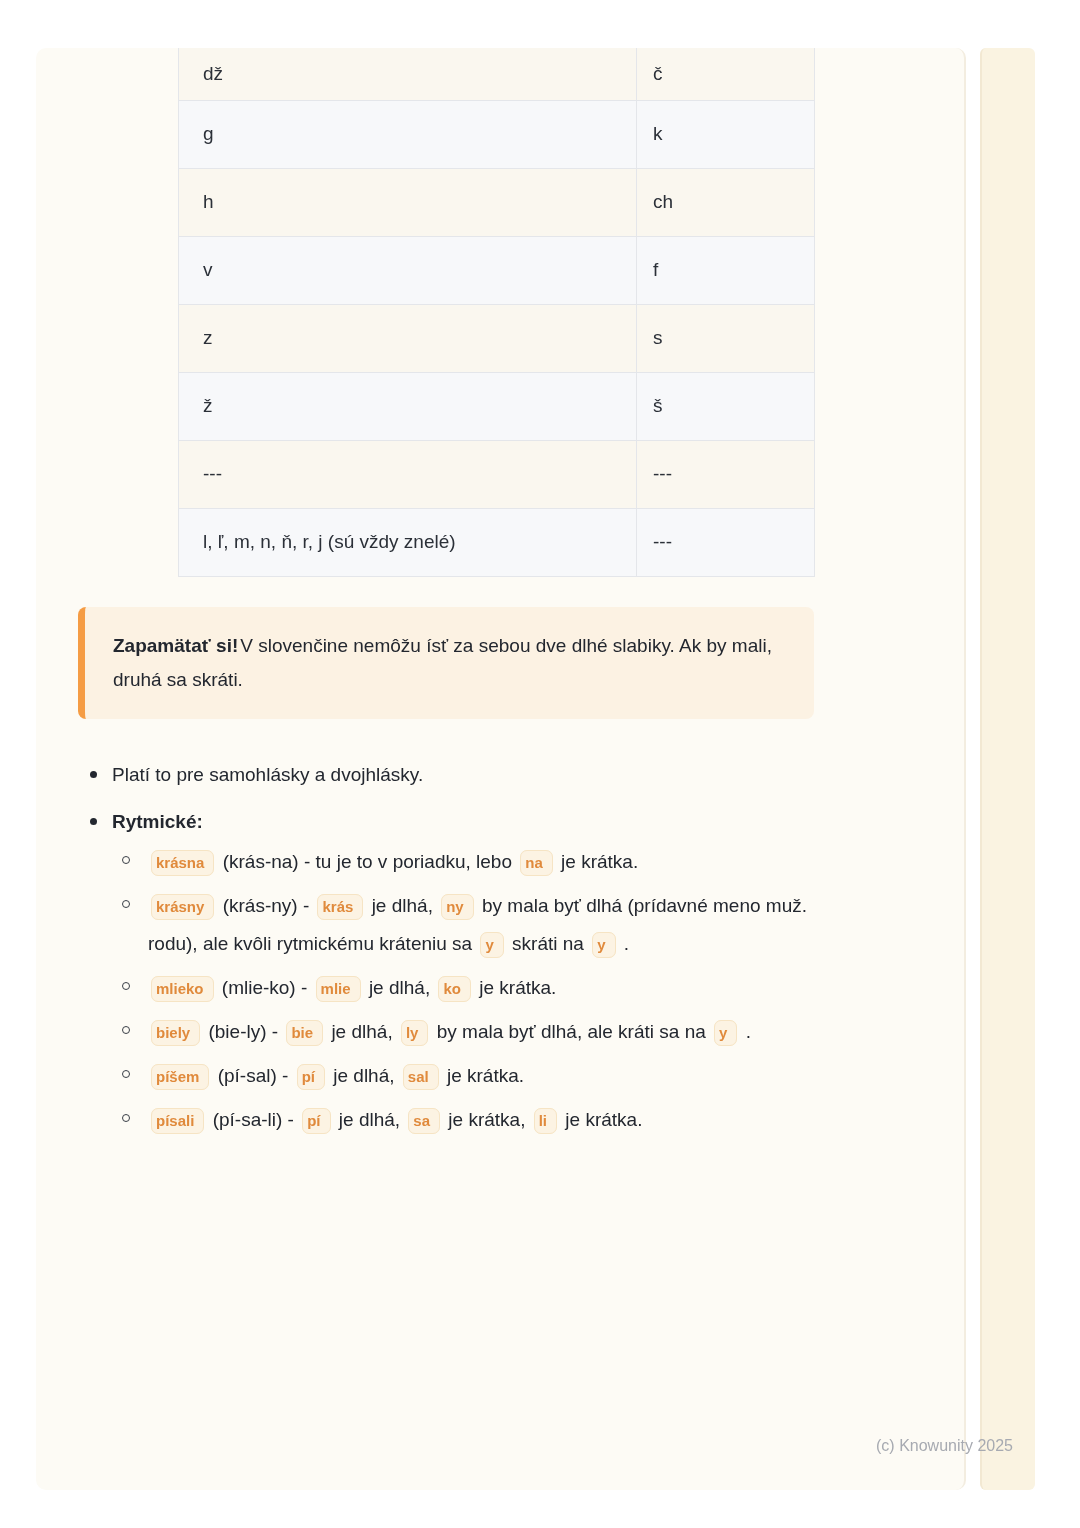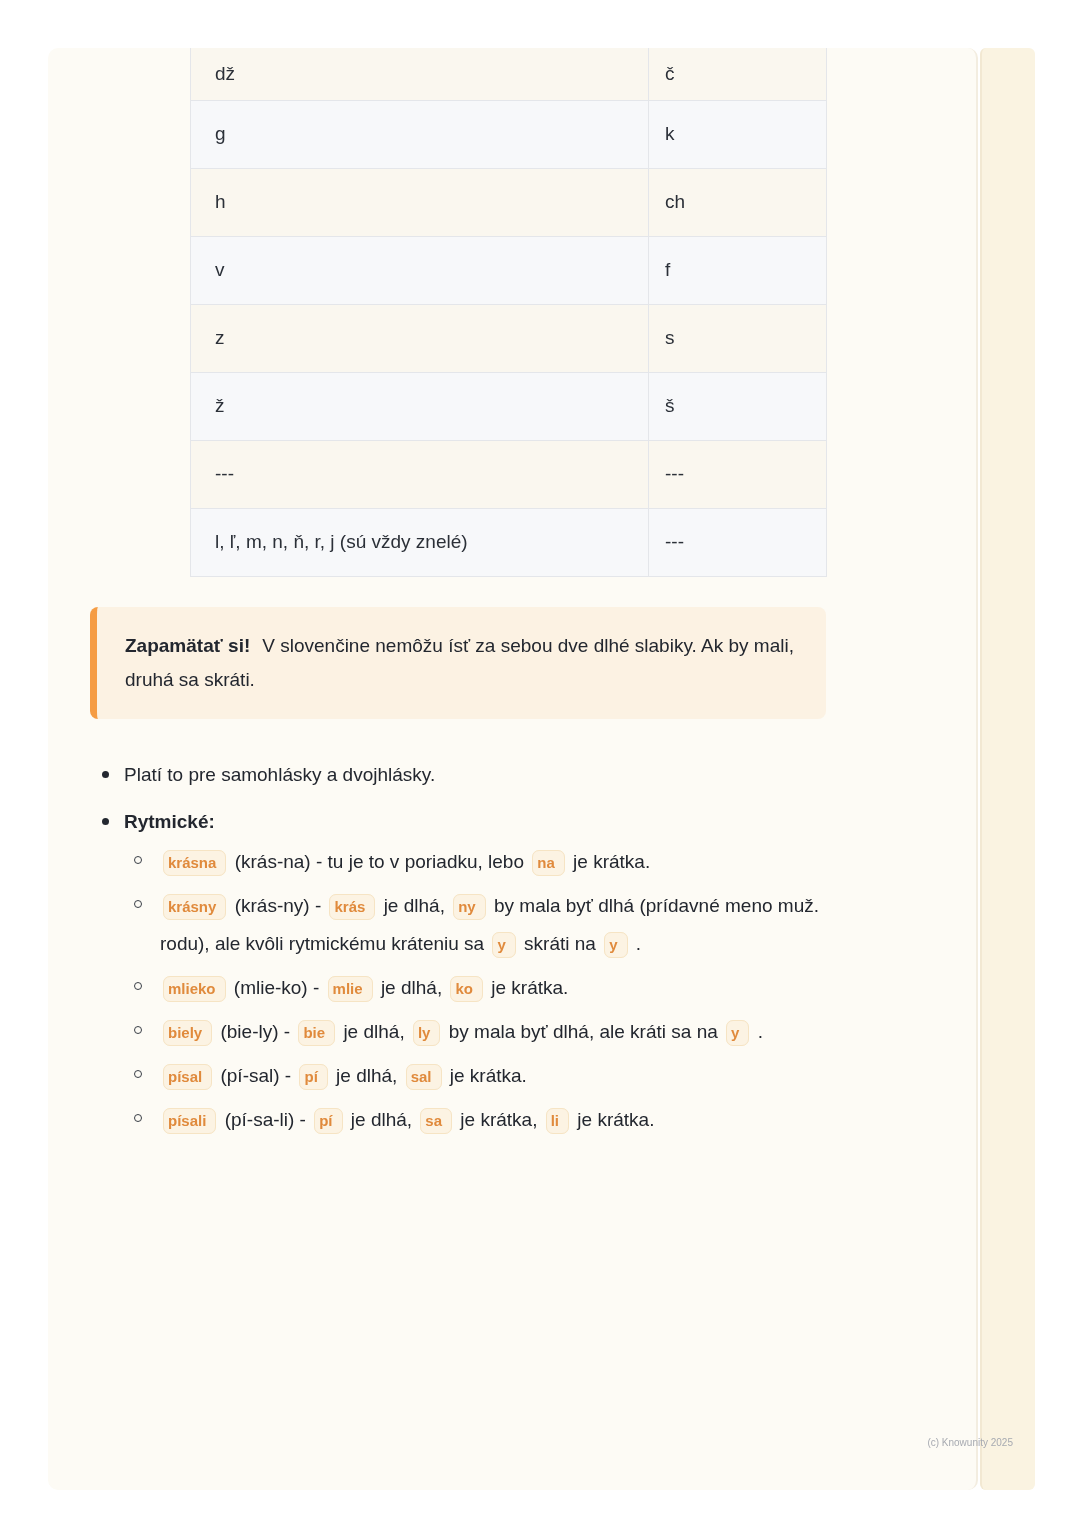--- a/index.html
+++ b/index.html
@@ -18,21 +18,21 @@
     --footer-text: #A7AAB1;
   }
   *{margin:0;padding:0;box-sizing:border-box;}
   html,body{background:#ffffff;}
   body{
     width:1080px;height:1528px;position:relative;overflow:hidden;
     font-family:"Liberation Sans", sans-serif;
     color:var(--text);
   }
   .paper{
-    position:absolute;left:48px;top:48px;width:930px;height:1442px;
+    position:absolute;left:36px;top:48px;width:930px;height:1442px;
     background:var(--paper-bg);
     border-radius:10px;
     border-right:2px solid #F3EDE0;
     overflow:hidden;
   }
   
   .table-wrap{margin:0 0 0 142px;width:637px;}
   table.cons{
     width:100%;border-collapse:collapse;
     font-size:19px;color:#2B3038;
@@ -58,21 +58,21 @@
   
   .callout{
     margin:30px 0 0 42px;width:736px;
     background:var(--callout-bg);
     border-left:7px solid var(--accent);
     border-radius:8px;
     padding:22px 26px 22px 28px;
     font-size:19px;line-height:34px;
   }
   .b{font-weight:700;}
-  .b:not(:empty){margin-right:12px;}
+  .b:not(:empty){margin-right:2px;}
   
   ul.main{
     list-style:none;
     margin:38px 0 0 42px;width:742px;
     font-size:19px;line-height:35px;
   }
   ul.main > li{position:relative;padding-left:34px;margin-bottom:12px;}
   .disc-marker{
     position:absolute;left:12px;top:14px;width:7px;height:7px;
     background:#23272F;border-radius:50%;
@@ -101,21 +101,21 @@
   
   .next-strip{
     position:absolute;left:980px;top:48px;width:55px;height:1442px;
     background:var(--strip-bg);
     border-left:2px solid #F2E8D2;
     border-radius:6px;
   }
   
   .footer{
     position:absolute;top:1437px;right:67px;
-    font-size:10px;color:var(--footer-text);
+    font-size:16px;color:var(--footer-text);
     z-index:5;
   }
 </style>
 </head>
 <body>
 
 <div class="paper">
 
   <div class="table-wrap">
     <table class="cons">
@@ -167,21 +167,21 @@
       <span class="b"></span><span>Platí to pre samohlásky a dvojhlásky.</span>
     </li>
     <li>
       <span class="disc-marker"></span>
       <span class="b">Rytmické:</span><span></span>
       <ul class="examples">
           <li><span class="circle-marker"></span><code class="chip">krásna</code><span> (krás-na) - tu je to v poriadku, lebo </span><code class="chip">na</code><span> je krátka.</span></li>
           <li><span class="circle-marker"></span><code class="chip">krásny</code><span> (krás-ny) - </span><code class="chip">krás</code><span> je dlhá, </span><code class="chip">ny</code><span> by mala byť dlhá (prídavné meno muž. rodu), ale kvôli rytmickému kráteniu sa </span><code class="chip">y</code><span> skráti na </span><code class="chip">y</code><span> .</span></li>
           <li><span class="circle-marker"></span><code class="chip">mlieko</code><span> (mlie-ko) - </span><code class="chip">mlie</code><span> je dlhá, </span><code class="chip">ko</code><span> je krátka.</span></li>
           <li><span class="circle-marker"></span><code class="chip">biely</code><span> (bie-ly) - </span><code class="chip">bie</code><span> je dlhá, </span><code class="chip">ly</code><span> by mala byť dlhá, ale kráti sa na </span><code class="chip">y</code><span> .</span></li>
-          <li><span class="circle-marker"></span><code class="chip">písal</code><span> (pí-sal) - </span><code class="chip">pí</code><span> je dlhá, </span><code class="chip">sal</code><span> je krátka.</span></li>
+          <li><span class="circle-marker"></span><code class="chip">píšem</code><span> (pí-sal) - </span><code class="chip">pí</code><span> je dlhá, </span><code class="chip">sal</code><span> je krátka.</span></li>
           <li><span class="circle-marker"></span><code class="chip">písali</code><span> (pí-sa-li) - </span><code class="chip">pí</code><span> je dlhá, </span><code class="chip">sa</code><span> je krátka, </span><code class="chip">li</code><span> je krátka.</span></li>
         </ul>
     </li>
   </ul>
 
 </div>
 
 <div class="next-strip"></div>
 
 <div class="footer">(c) Knowunity 2025</div>

